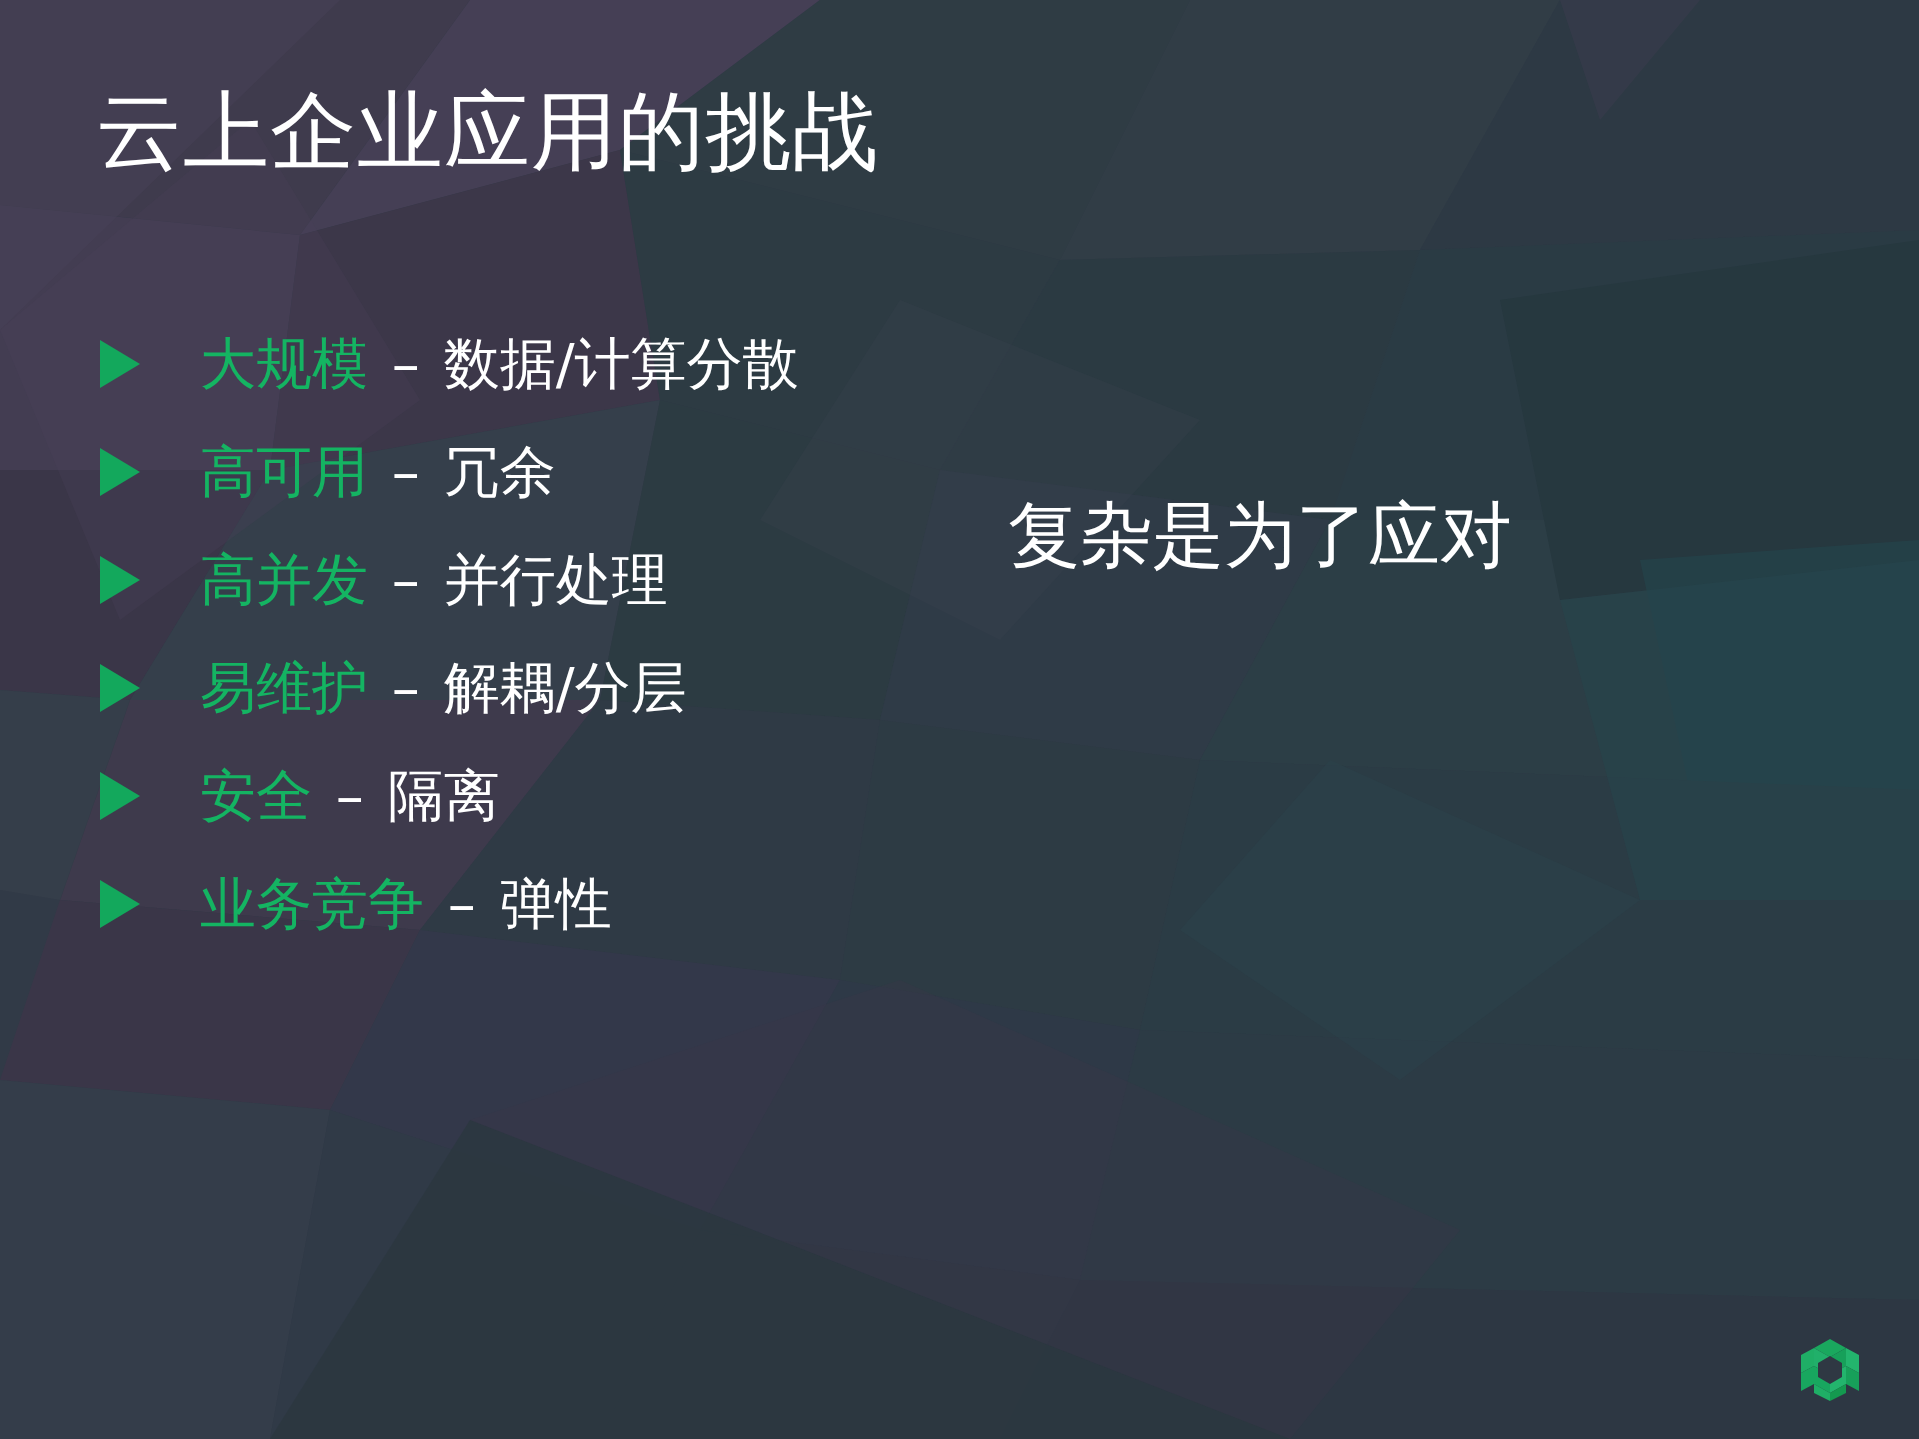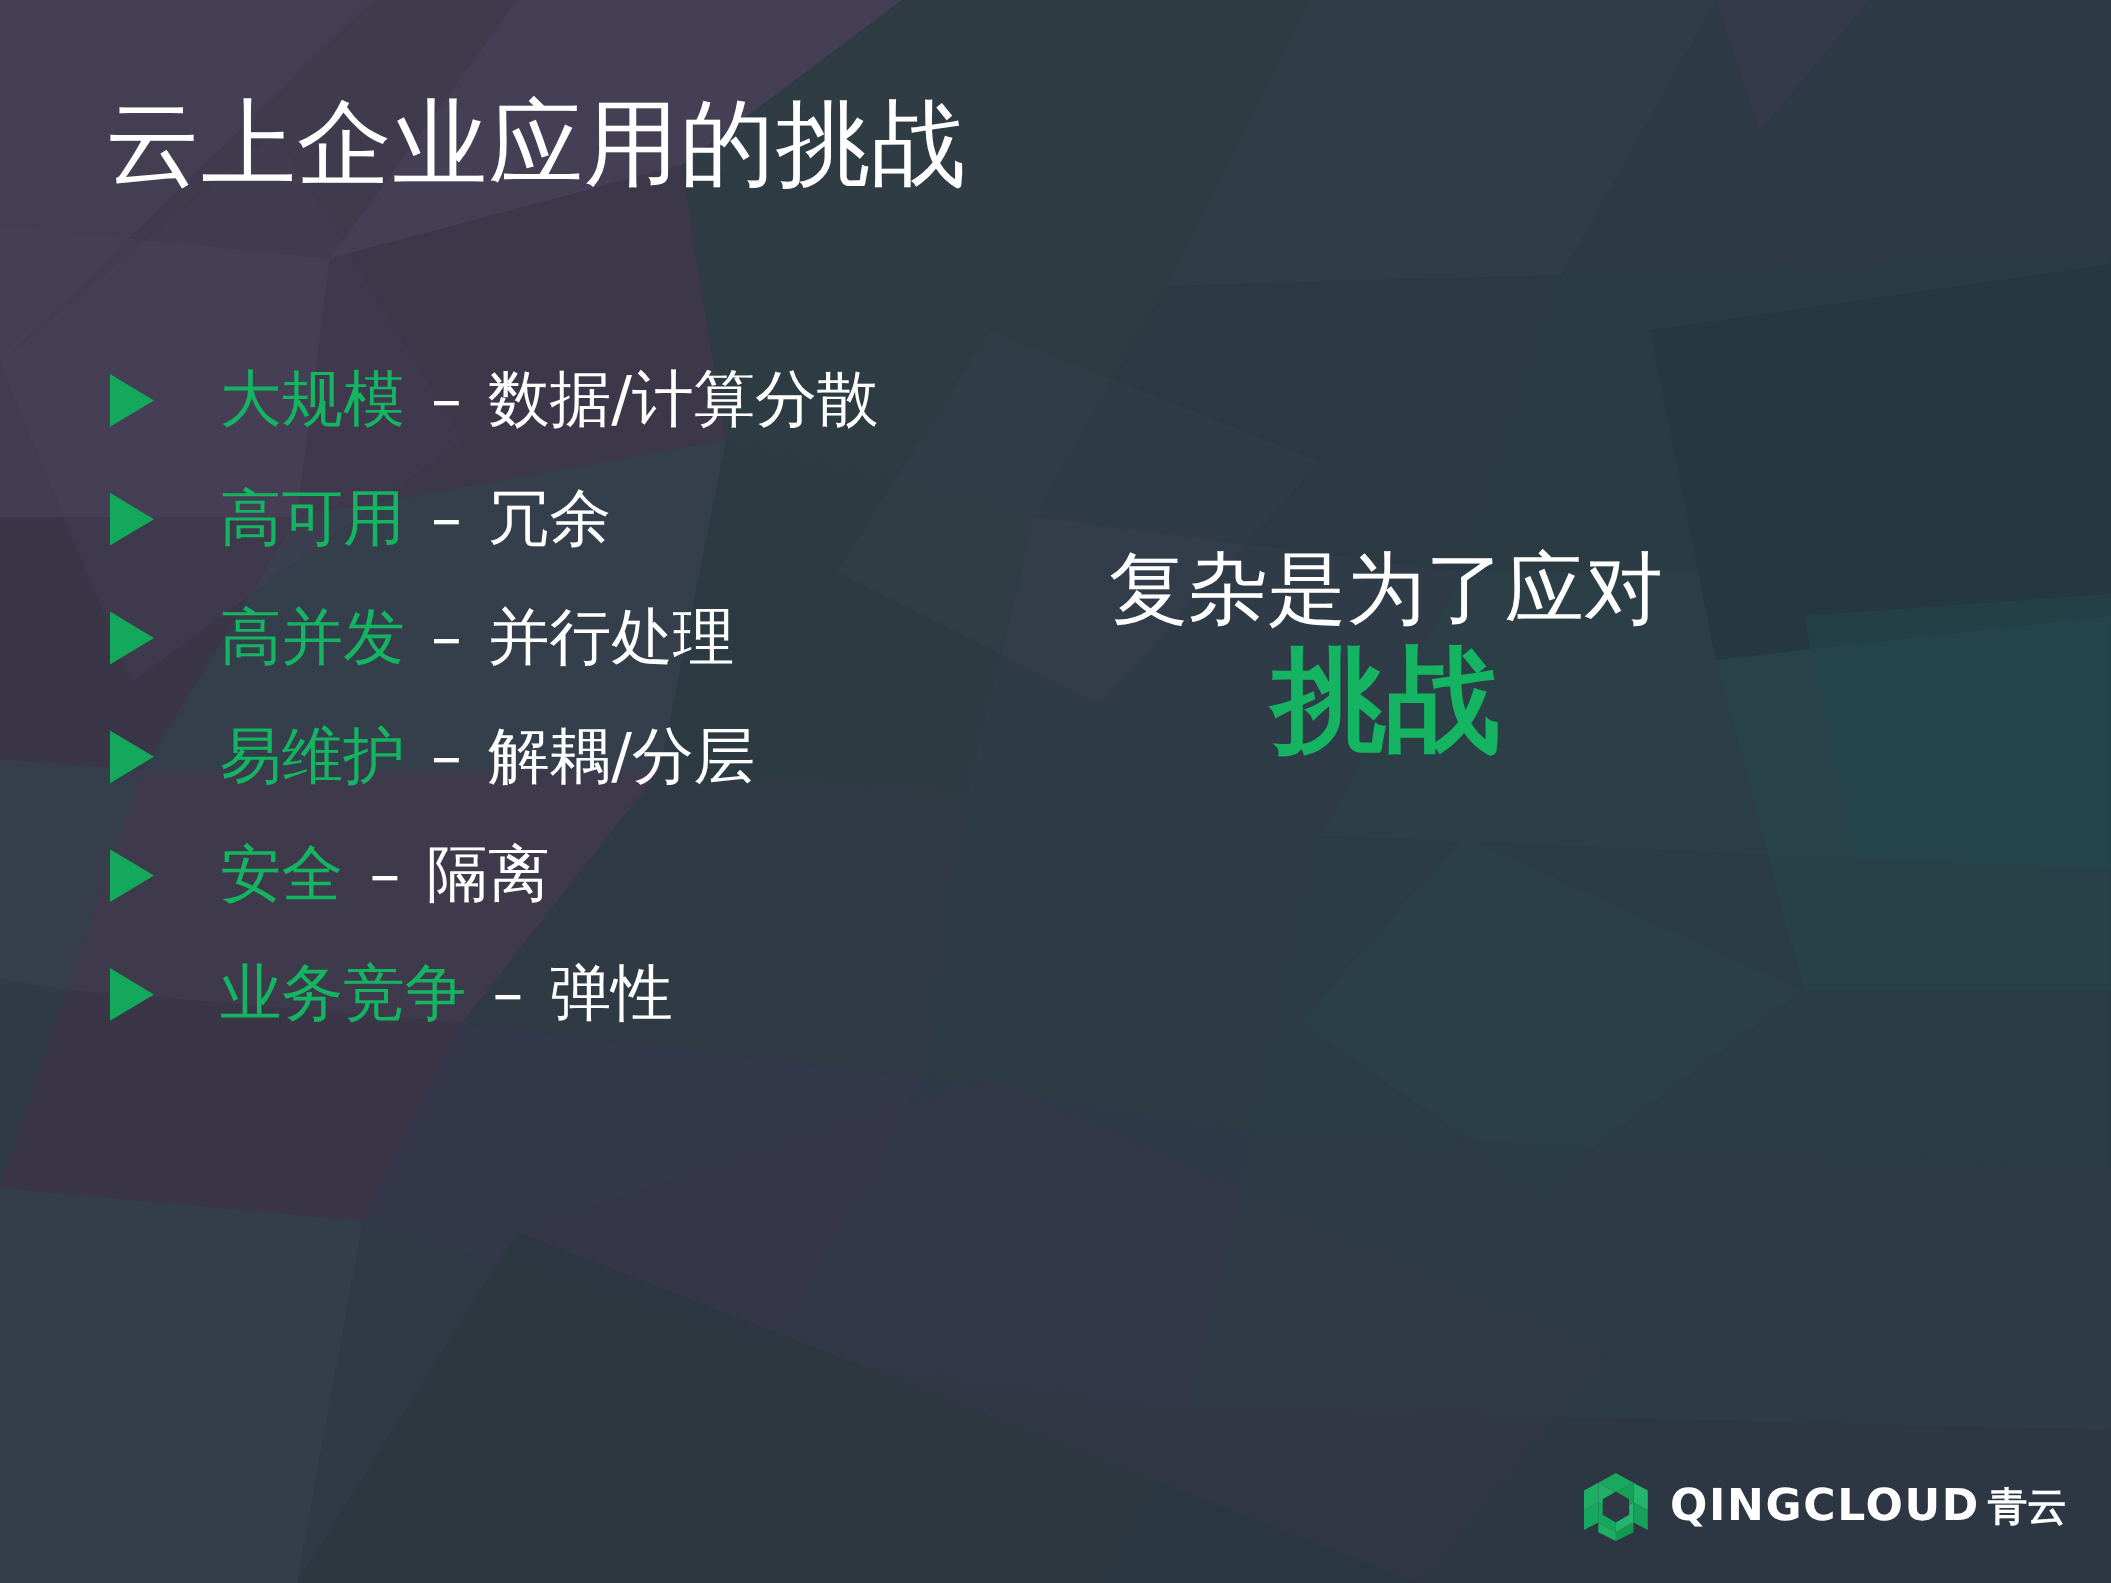--- a/index.html
+++ b/index.html
@@ -247,21 +247,20 @@
         <span class="bullet-key">业务竞争</span>
         <span class="bullet-dash">–</span>
         <span class="bullet-val">弹性</span>
       </span>
     </div>
 
   </div>
 
   <div class="callout">
     <div class="callout-line1">复杂是为了应对</div>
-    <div class="callout-line2">挑战</div>
   </div>
 
   <div class="logo">
     <svg class="logo-mark" viewBox="0 0 62 66">
       <g fill="#1aa85e">
 
         <polygon points="31,2 47,11 31,20 15,11"></polygon>
         <polygon points="15,11 31,20 31,38 15,29" fill="#21b06a"></polygon>
         <polygon points="47,11 47,29 31,38 31,20" fill="#17a05a"></polygon>
         <polygon points="15,29 31,38 31,56 15,47" fill="#18a75f"></polygon>
@@ -269,19 +268,15 @@
         <polygon points="15,47 31,56 31,64 15,56" fill="#1fae66"></polygon>
         <polygon points="47,47 47,56 31,64 31,56" fill="#14994f"></polygon>
         <polygon points="2,18 15,11 15,29 2,36" fill="#1fae66"></polygon>
         <polygon points="2,36 15,29 15,47 2,54" fill="#18a75f"></polygon>
         <polygon points="60,18 60,36 47,29 47,11" fill="#23b46d"></polygon>
         <polygon points="60,36 60,54 47,47 47,29" fill="#17a05a"></polygon>
       </g>
 
       <polygon points="31,19 43,26 43,40 31,47 19,40 19,26" fill="#2f3843"></polygon>
     </svg>
-    <div class="logo-text">
-      <span>QINGCLOUD</span>
-      <span class="logo-cn">青云</span>
-    </div>
   </div>
 
 </div>
 
 </body></html>

